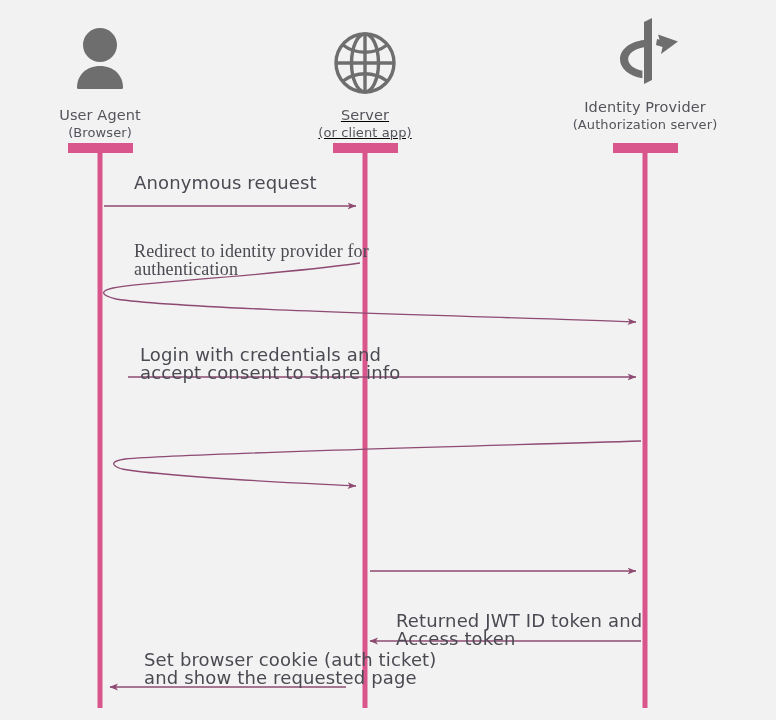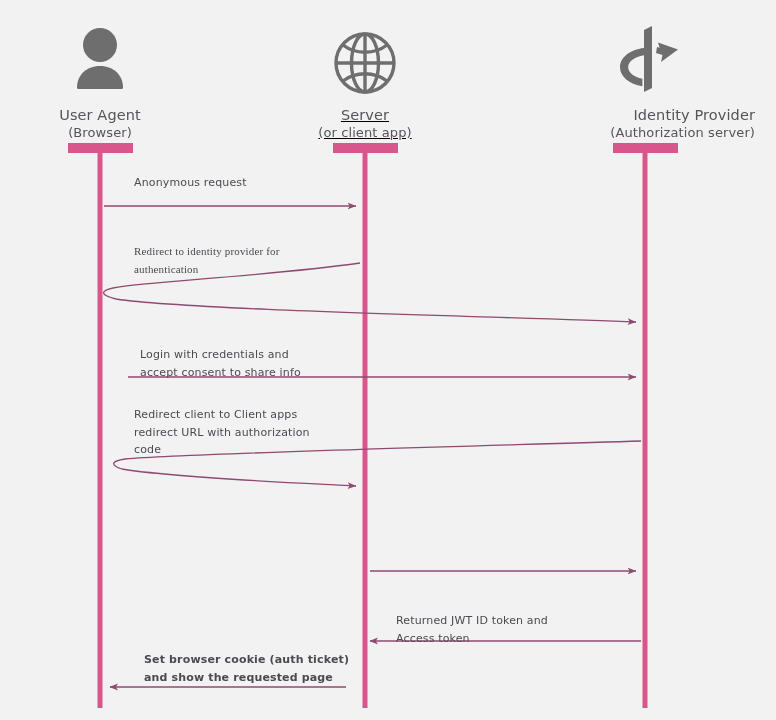--- a/index.html
+++ b/index.html
@@ -48,21 +48,21 @@
   .actor-sub {
     font-size: 13px;
     color: #54545c;
     line-height: 17px;
     letter-spacing: .1px;
   }
 
   
   .msg-label {
     position: absolute;
-    font-size: 11px;
+    font-size: 18px;
     line-height: 17.5px;
     color: #4a4a52;
     letter-spacing: .15px;
     white-space: pre-line;
   }
 </style>
 </head>
 <body>
 
 <div id="diagram">
@@ -88,21 +88,21 @@
           <line x1="37" y1="10" x2="37" y2="68"></line>
           <path d="M15 21c6 4.6 13.4 7.2 22 7.2S53 25.6 59 21"></path>
           <path d="M15 57c6-4.6 13.4-7.2 22-7.2S53 52.4 59 57"></path>
         </g>
       </svg>
     </div>
     <div class="actor-name">Server</div>
     <div class="actor-sub">(or client app)</div>
   </div>
 
-  <div class="actor" style="left:535px; top:16px;text-align:right;">
+  <div class="actor" style="left:535px; top:8px;">
     <div class="actor-icon">
       <svg width="78" height="74" viewBox="0 0 78 74" aria-hidden="true">
         <path d="M38 6 L46 2 L46 64 L38 68 Z" fill="#6e6e6e"></path>
         <path d="M38 24c-14 1.6-24 9.6-24 19.2 0 9.2 9.2 17 22.4 19v-7.4c-8.4-1.8-14.2-6.2-14.2-11.6 0-5.6 6.2-10.4 15.8-11.9z" fill="#6e6e6e"></path>
         <path d="M52 18.5 L72 25.5 L55 38 L56.5 31 L50 29 L51 23 L53.6 23.8 Z" fill="#6e6e6e"></path>
       </svg>
     </div>
     <div class="actor-name">Identity Provider</div>
     <div class="actor-sub">(Authorization server)</div>
   </div>
@@ -147,21 +147,18 @@
     <line x1="370" y1="641" x2="641" y2="641" stroke="#8e4a72" stroke-width="1.3" marker-start="url(#arrowL)"></line>
 
     <line x1="110" y1="687" x2="346" y2="687" stroke="#8e4a72" stroke-width="1.3" marker-start="url(#arrowL)"></line>
   </svg>
 
   <div class="msg-label" style="left:134px; top:174px;">Anonymous request</div>
   <div class="msg-label" style="left:134px; top:243px;font-family:Liberation Serif, serif;">Redirect to identity provider for
 authentication</div>
   <div class="msg-label" style="left:140px; top:346px;">Login with credentials and
 accept consent to share info</div>
-  <div class="msg-label" style="left:134px; top:406px;">Redirect client to Client apps
-redirect URL with authorization
-code</div>
   <div class="msg-label" style="left:396px; top:612px;">Returned  JWT ID token and
 Access token</div>
-  <div class="msg-label" style="left:144px; top:651px;font-weight:bold;">Set browser cookie (auth ticket)
+  <div class="msg-label" style="left:144px; top:651px;">Set browser cookie (auth ticket)
 and show the requested page</div>
 
 </div>
 
 </body></html>

